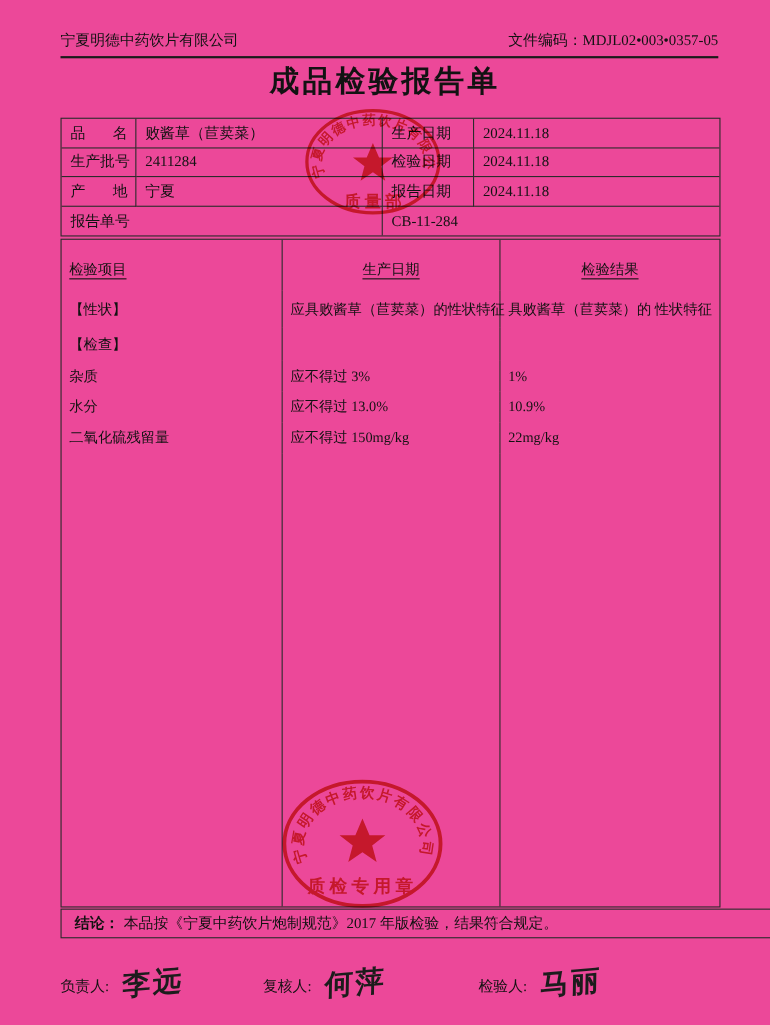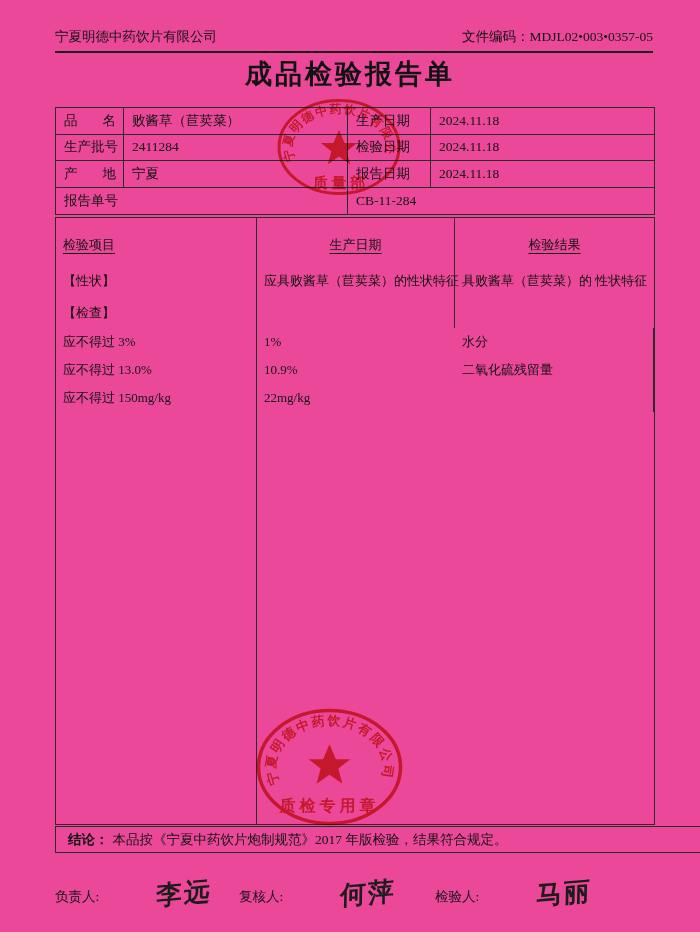--- a/index.html
+++ b/index.html
@@ -34,21 +34,21 @@
   .insp .cell{padding-left:7px;white-space:nowrap;overflow:visible;font-size:13px;}
   .insp .hcell{align-items:center;padding-top:8px;}
   .insp .ctr{justify-content:center;padding-left:0;}
   .uline{text-decoration:underline;text-underline-offset:4px;}
   
   .concl{top:826px;width:666px;height:27px;display:flex;align-items:center;
     font-size:13.5px;padding-left:12px;box-sizing:border-box;}
   .concl b{margin-right:4px;}
   
   .signs{position:absolute;left:55px;top:876px;width:598px;height:48px;font-size:13.5px;}
-  .sgroup{position:absolute;top:12px;display:flex;align-items:flex-start;gap:45px;}
+  .sgroup{position:absolute;top:12px;display:flex;align-items:flex-start;}
   .sig{
     display:inline-block;margin-left:12px;margin-top:-12px;
     font-size:26px;font-weight:600;transform:rotate(-5deg) skewX(-6deg);
     letter-spacing:2px;color:#1c1c1c;
   }
   
   .stamp{position:absolute;mix-blend-mode:multiply;opacity:.88;pointer-events:none;}
   .stampA{left:275px;top:97px;width:128px;height:101px;}
   .stampB{left:254px;top:706px;width:151px;height:123px;}
 </style>
@@ -100,20 +100,21 @@
       </div>
 
     <div class="cell br">【性状】</div>
     <div class="cell br">应具败酱草（苣荬菜）的性状特征</div>
     <div class="cell">具败酱草（苣荬菜）的 性状特征</div>
 
     <div class="cell br">【检查】</div>
     <div class="cell br"></div>
     <div class="cell"></div>
 
+    <div class="cell br">杂质</div>
     <div class="cell br">应不得过 3%</div>
     <div class="cell">1%</div>
 
     <div class="cell br">水分</div>
     <div class="cell br">应不得过 13.0%</div>
     <div class="cell">10.9%</div>
 
     <div class="cell br">二氧化硫残留量</div>
     <div class="cell br">应不得过 150mg/kg</div>
     <div class="cell">22mg/kg</div>

